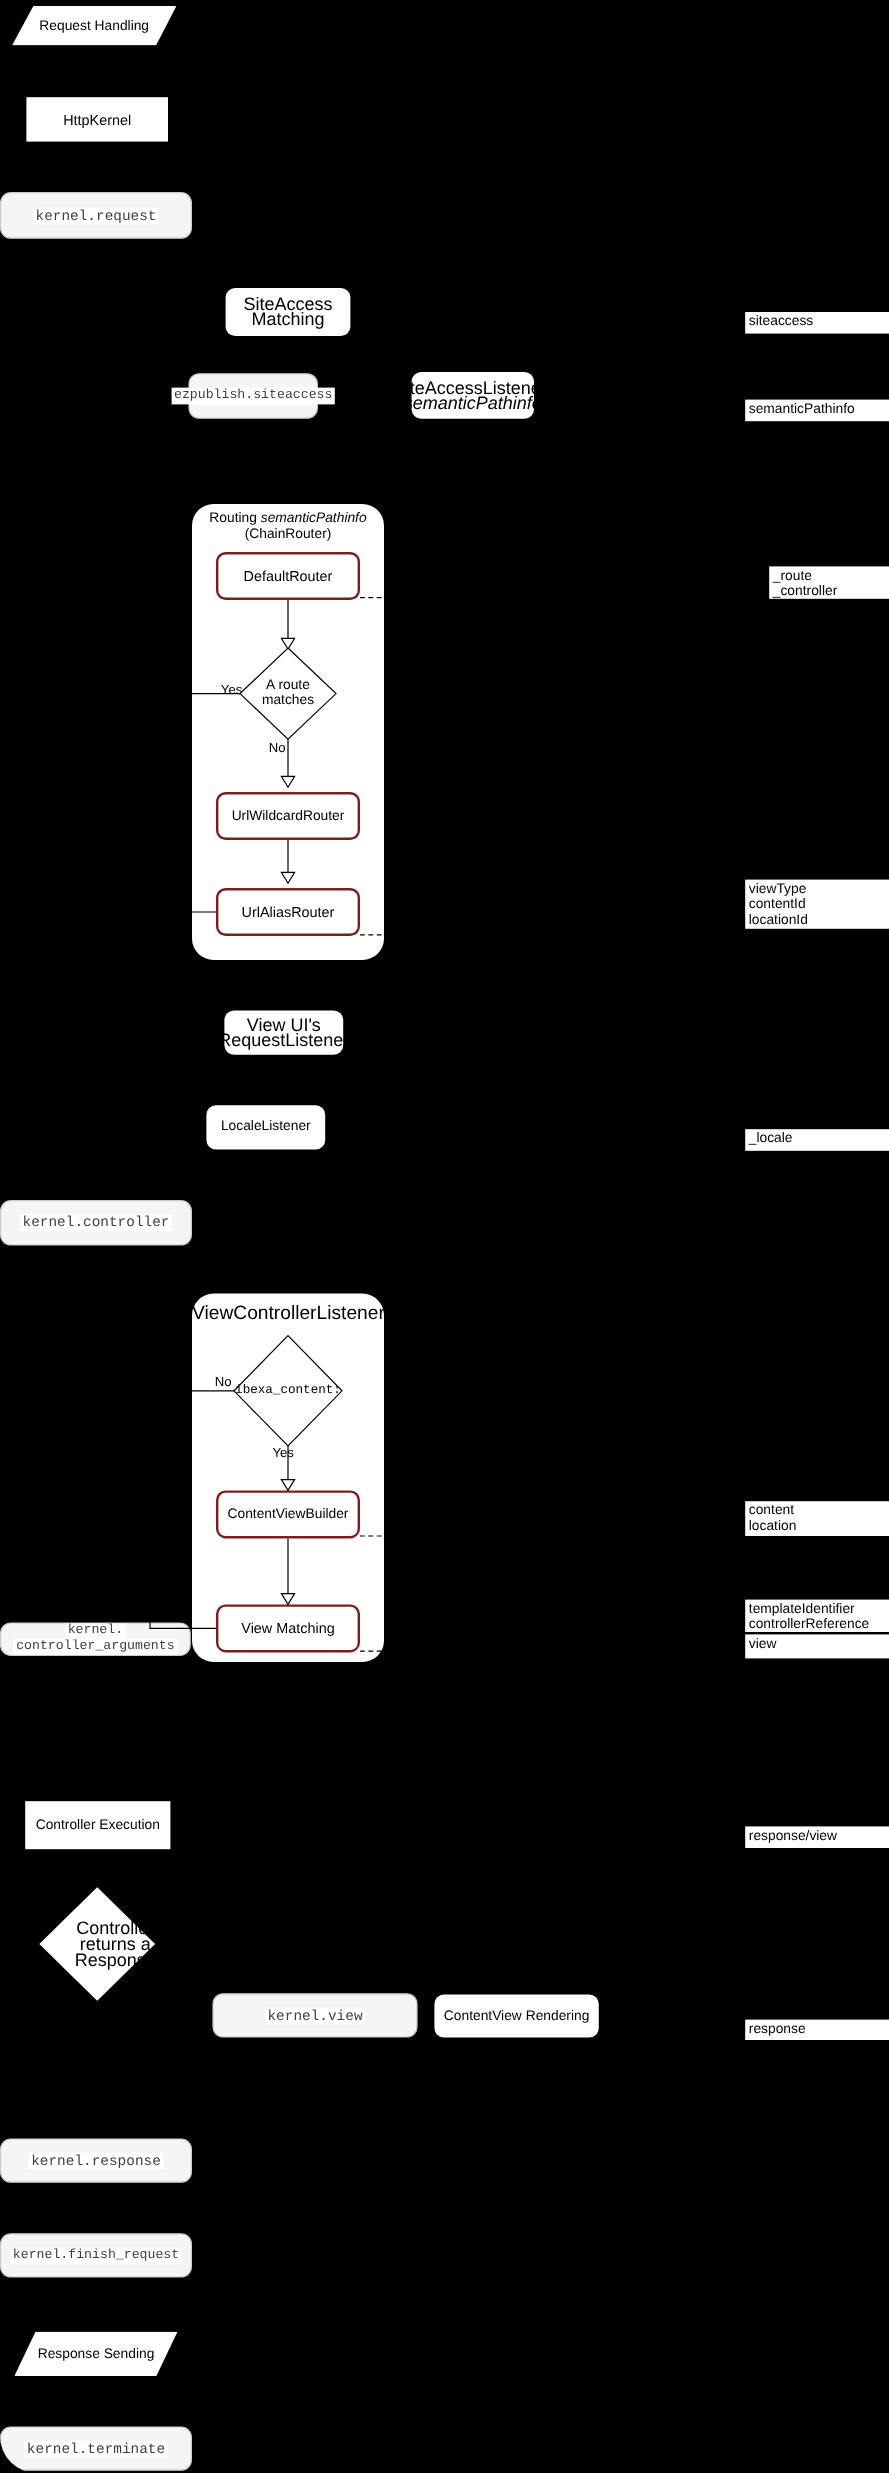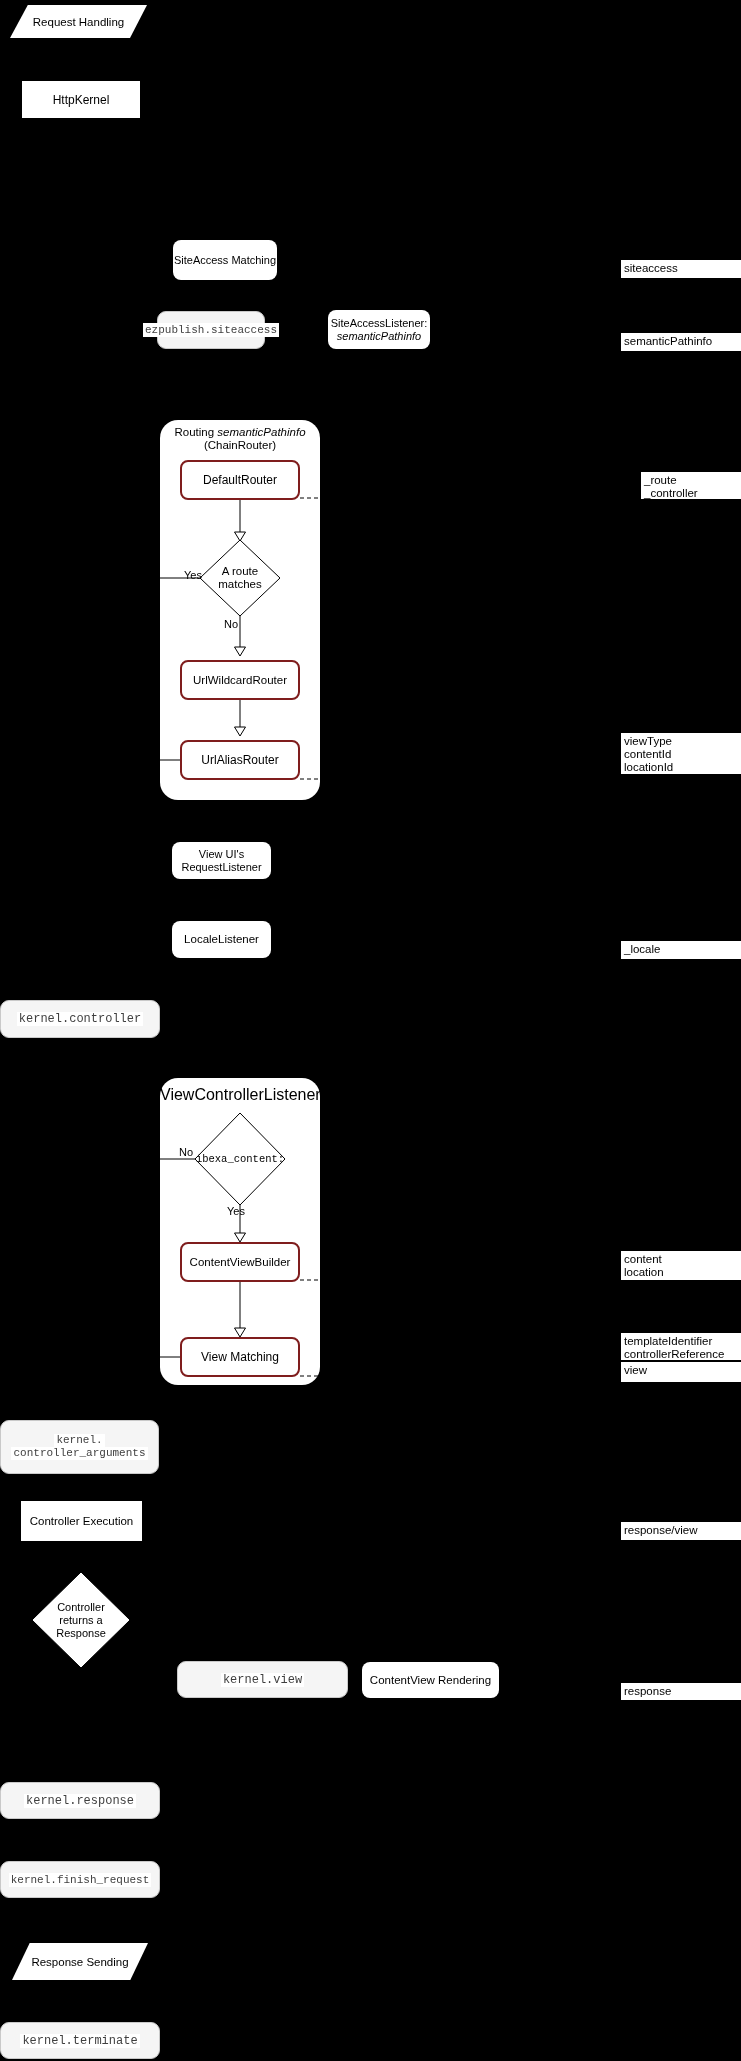--- a/index.html
+++ b/index.html
@@ -1,29 +1,29 @@
 <!DOCTYPE html>
 <html><head>
 <meta charset="utf-8">
 <style>
   html,body{margin:0;padding:0;background:#000;}
   #canvas{position:relative;width:741px;height:2061px;background:#000;overflow:hidden;
-          font-family:"Liberation Sans",sans-serif;color:#000;}
+          font-family:"Liberation Sans",sans-serif;color:#000;border-radius:31px;}
   .abs{position:absolute;box-sizing:border-box;}
   .node{position:absolute;box-sizing:border-box;background:#fff;display:flex;flex-direction:column;
         align-items:center;justify-content:center;text-align:center;font-size:12px;line-height:14px;color:#000;}
   .rounded{border-radius:8px;}
   .biground{border-radius:18px;}
   .bordered{border:2px solid #7f1d1d;}
   .event{background:#f5f5f5;border:1px solid #c9c9c9;border-radius:9px;}
   .code{font-family:"Liberation Mono","DejaVu Sans Mono",monospace;color:#3f3f3f;}
   .codehl{background:#fff;padding:0 2px;white-space:nowrap;}
   .bar{position:absolute;box-sizing:border-box;background:#fff;color:#000;font-size:11.5px;
        line-height:13px;padding:2px 0 1px 3px;text-align:left;}
-  .lbl11{font-size:11px;line-height:13px;}
+  .lbl11{font-size:15px;line-height:13px;margin-left:15px;}
   .lbl115{font-size:11.5px;line-height:13px;}
   .italic{font-style:italic;}
   .para{position:absolute;background:#fff;display:flex;align-items:center;justify-content:center;
         font-size:11.5px;}
   .dtext{position:absolute;display:flex;flex-direction:column;align-items:center;justify-content:center;
          text-align:center;color:#000;}
   .smalltag{position:absolute;font-size:11px;line-height:12px;color:#000;}
   .ctitle{position:absolute;width:160px;text-align:center;color:#000;}
   svg{position:absolute;left:0;top:0;}
 </style>
@@ -33,20 +33,23 @@
 <div id="canvas">
 
   <div class="para" style="left:10px;top:5px;width:137px;height:33px;clip-path:polygon(13% 0,100% 0,87.6% 100%,0 100%);">
     <span>Request Handling</span>
   </div>
 
   <div class="node" style="left:22px;top:81px;width:118px;height:37px;">
     <span>HttpKernel</span>
   </div>
 
+  <div class="node event" style="left:0px;top:160px;width:160px;height:39px;">
+    <span class="code codehl">kernel.request</span>
+  </div>
 
   <div class="node rounded lbl11" style="left:173px;top:240px;width:104px;height:40px;">
     <span>SiteAccess Matching</span>
   </div>
 
   <div class="bar" style="left:621px;top:260px;width:120px;height:18px;">
     <div>siteaccess</div>
   </div>
 
   <div class="node event" style="left:157px;top:311px;width:108px;height:38px;">
@@ -129,21 +132,21 @@
 
   <div class="bar" style="left:621px;top:1333px;width:120px;height:27px;">
     <div>templateIdentifier</div>
     <div>controllerReference</div>
   </div>
 
   <div class="bar" style="left:621px;top:1362px;width:120px;height:20px;">
     <div>view</div>
   </div>
 
-  <div class="node event" style="left:0px;top:1420px;width:159px;height:54px;">
+  <div class="node event" style="left:0px;top:1352px;width:159px;height:28px;">
     <span class="code codehl" style="font-size:11px;line-height:13px;">kernel.</span>
     <span class="code codehl" style="font-size:11px;line-height:13px;">controller_arguments</span>
   </div>
 
   <div class="node lbl115" style="left:21px;top:1501px;width:121px;height:40px;">
     <span>Controller Execution</span>
   </div>
 
   <div class="bar" style="left:621px;top:1522px;width:120px;height:18px;">
     <div>response/view</div>

